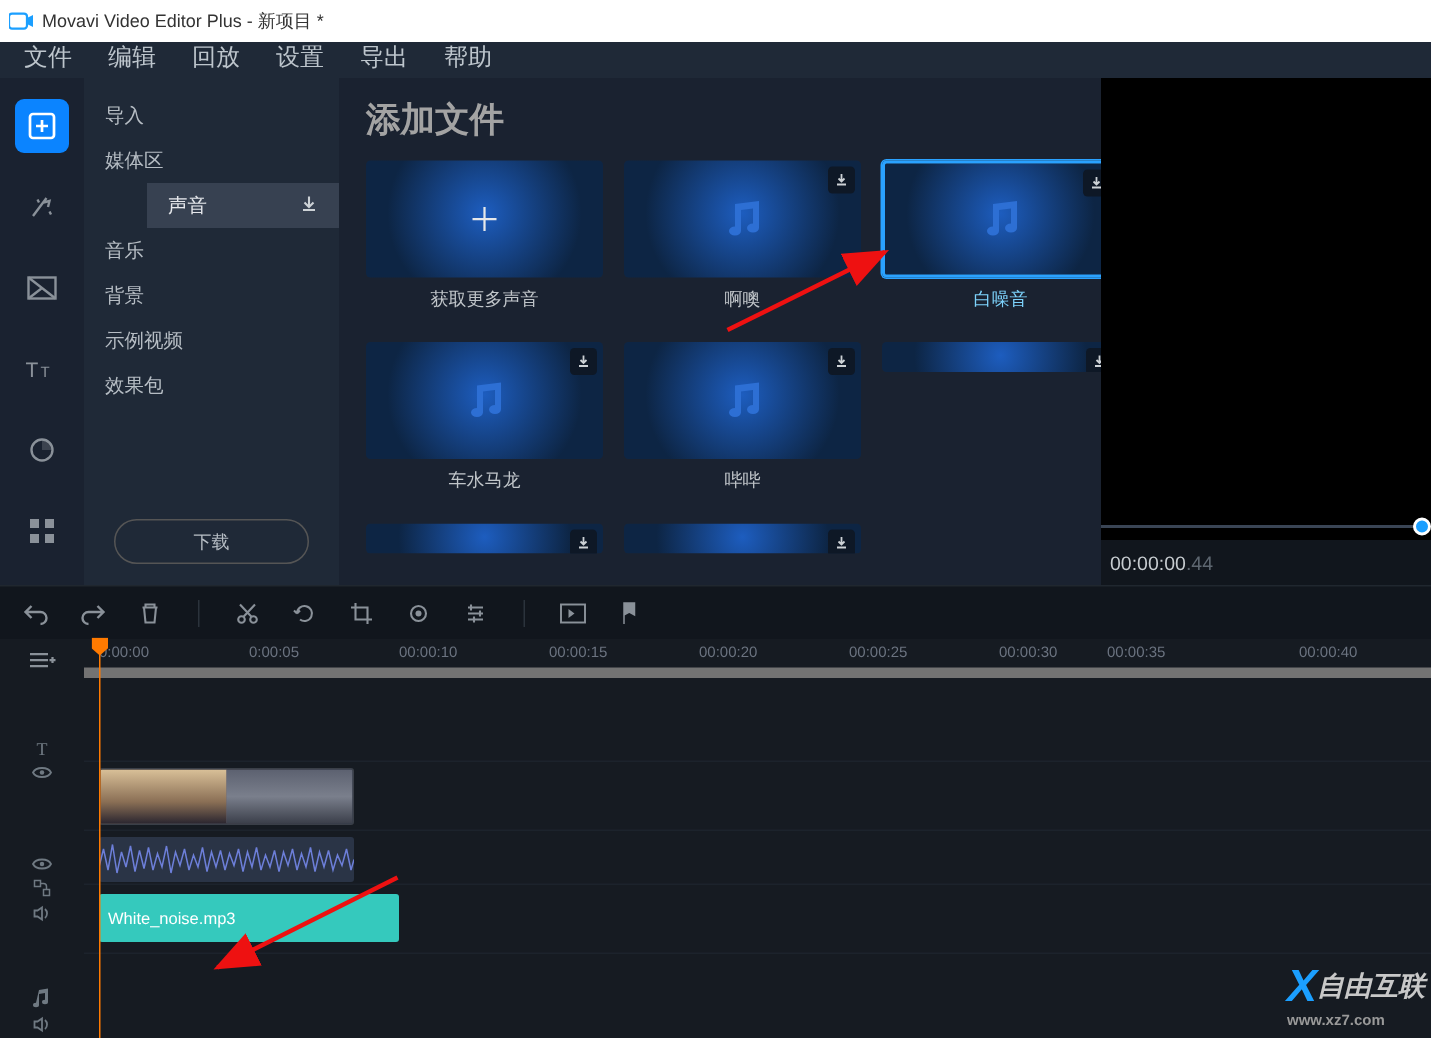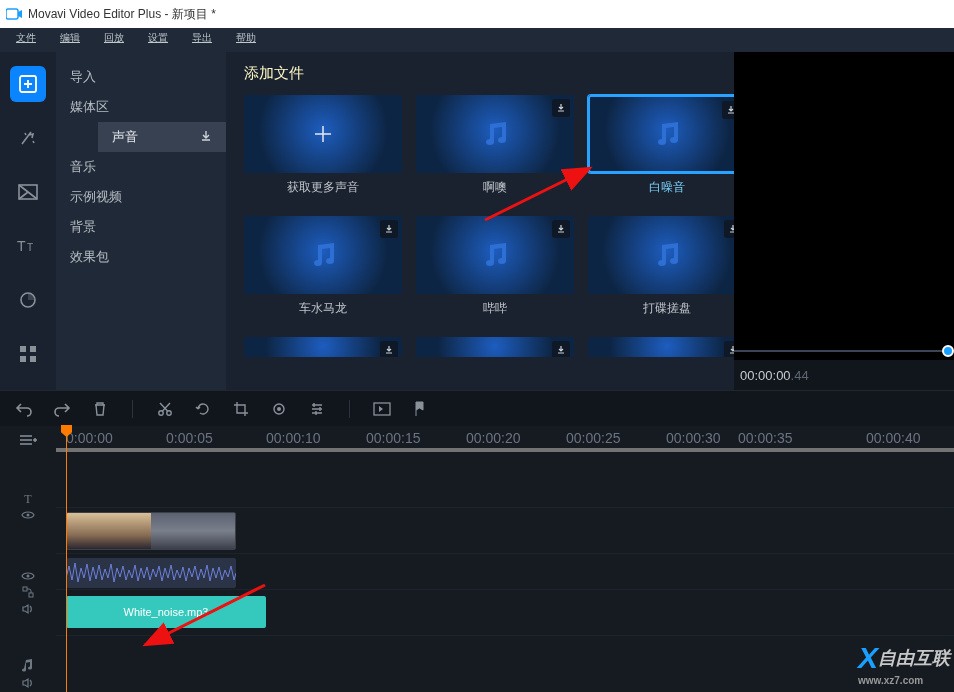--- a/index.html
+++ b/index.html
@@ -1,36 +1,36 @@
 <!DOCTYPE html>
 <html><head>
 <meta charset="utf-8">
 <style>
 * { margin: 0; padding: 0; box-sizing: border-box; font-family: "Microsoft YaHei", Arial, sans-serif; }
 body { width: 954px; height: 692px; background: #0f1419; color: #c5c8c9; overflow: hidden; position: relative; }
 
 .titlebar { height: 28px; background: #fff; display: flex; align-items: center; padding: 0 6px; font-size: 12px; color: #333; }
 .titlebar-icon { width: 16px; height: 16px; margin-right: 6px; display: flex; align-items: center; justify-content: center; }
 
-.menubar { height: 24px; background: #1f2937; display: flex; align-items: flex-start; padding: 0 6px; gap: 4px; font-size: 10px; text-decoration: underline; }
+.menubar { height: 24px; background: #1f2937; display: flex; align-items: flex-end; padding: 0 6px; gap: 4px; font-size: 16px; }
 .menubar-item { padding: 3px 10px; color: #bdc5cc; cursor: pointer; }
 
 .main { display: flex; height: 338px; background: #1a2230; }
 
 .leftrail { width: 56px; background: #1a2230; display: flex; flex-direction: column; gap: 18px; padding-top: 14px; align-items: center; }
 .rail-btn { width: 36px; height: 36px; border-radius: 6px; display: flex; align-items: center; justify-content: center; cursor: pointer; color: #8a9199; }
 .rail-btn.active { background: #0b84ff; color: #fff; }
 
 .sidebar { width: 170px; background: #1f2937; padding-top: 10px; display:flex; flex-direction:column; }
 .sidebar-item { height: 30px; padding: 0 14px; display: flex; align-items: center; font-size: 13px; color: #b6bdc4; cursor: pointer; justify-content: space-between; }
 .sidebar-item.active { background: #374151; color: #e5e7eb; margin-left: 42px; }
 .download-btn { margin: 8px 20px 14px; border: 1px solid #555; border-radius: 18px; height: 30px; display: flex; align-items: center; justify-content: center; font-size: 12px; color: #b6bdc4; cursor: pointer; margin-top:auto; }
 
 .content { flex: 1; background: #1a2230; padding: 12px 18px; overflow: hidden; }
-.content-title { font-size: 15px; color: #fef9c3; margin-bottom: 12px; }
+.content-title { font-size: 23px; color: #a3a3a3; margin-bottom: 12px; font-weight: bold; }
 .tiles { display: grid; grid-template-columns: repeat(3, 158px); gap: 20px 14px; }
 .tile { display: flex; flex-direction: column; align-items: center; gap: 6px; }
 .tile-thumb { width: 158px; height: 78px; background: radial-gradient(circle at 50% 45%, #1d5dbf 0%, #0d2544 72%); border-radius: 3px; position: relative; display: flex; align-items: center; justify-content: center; cursor: pointer; }
 .tile-thumb.selected { border: 2px solid #2aa2ff; box-shadow: 0 0 0 1px #2aa2ff; }
 .tile-dl { position: absolute; top: 4px; right: 4px; width: 18px; height: 18px; background: #0e1826; border-radius: 3px; display: flex; align-items: center; justify-content: center; font-size: 11px; color: #c9d0d6; }
 .tile-label { font-size: 12px; color: #c0c5c9; }
 .tile-label.selected { color: #7dd3fc; }
 .music-note { color: #2d6fd4; }
 
 .preview { width: 220px; background: #000; position: relative; }
@@ -42,35 +42,35 @@
 .toolbar2 { height: 36px; background: #11161d; border-top:1px solid #20272f; display: flex; align-items: center; padding: 0 14px; gap: 22px; }
 .tb2-group { display:flex; gap:18px; }
 .tb2-btn { width: 20px; height: 20px; display: flex; align-items: center; justify-content: center; color: #6f7982; cursor: pointer; }
 .tb2-sep { width:1px; height:18px; background:#2b333c; }
 
 .timeline { background: #161b22; height: 266px; display: flex; }
 .tl-left { width: 56px; display: flex; flex-direction: column; align-items: center; gap: 14px; padding-top: 6px; }
 .tl-left-add { width:28px; height:22px; display:flex; align-items:center; justify-content:center; color:#8a9199;}
 .tl-left-row { width:36px; display:flex; flex-direction:column; align-items:center; gap:2px; color:#6f7982; font-size:12px;}
 .tl-main { flex: 1; position: relative; }
-.ruler { height: 26px; position: relative; font-size: 14px; color: #6b7380; border-bottom:4px solid #737373;}
+.ruler { height: 26px; position: relative; font-size: 10px; color: #6b7380; border-bottom:7px solid #737373;}
 .ruler-tick { position: absolute; top: 4px; }
 .playhead { position: absolute; top: 0; bottom: 0; width: 1px; background: #ff7a00; left: 10px; z-index:5;}
 .playhead-head { position:absolute; top:-1px; left:-5px; width:11px; height:12px; background:#ff7a00; clip-path: polygon(0 0,100% 0,100% 60%,50% 100%,0 60%); }
 
 .track-area { position: relative; }
 .track-row { height: 44px; border-bottom: 1px solid #1c232c; position: relative; }
 .clip-video { position: absolute; left: 10px; top: 4px; width: 170px; height: 38px; background: linear-gradient(90deg,#8b6d5a 0%,#6b5e6a 40%,#4f5a73 100%); border:1px solid #3a3f48; border-radius:2px; overflow:hidden;}
 .clip-video-inner { display:flex; height:100%; }
 .clip-video-inner div { flex:1; background-size:cover; }
 .cv1{ background: linear-gradient(180deg,#d9c098 0%,#8a6f55 60%,#2b2630 100%);} 
 .cv2{ background: linear-gradient(180deg,#5c6170 0%,#7a7f8c 50%,#3b3f4a 100%);} 
 .clip-wave { position:absolute; left:10px; top:4px; width:170px; height:30px; background:#2a3446; border-radius:2px; overflow:hidden;}
 .clip-wave svg { width:100%; height:100%;}
-.clip-audio { position: absolute; left: 10px; top: 6px; width: 200px; height: 32px; background: #35c9bd; border-radius: 2px; padding: 10px 6px; font-size: 11px; color: #fff; display:flex; flex-direction:row; justify-content:center;}
+.clip-audio { position: absolute; left: 10px; top: 6px; width: 200px; height: 32px; background: #35c9bd; border-radius: 2px; padding: 10px 6px; font-size: 11px; color: #fff; display:flex; flex-direction:column; justify-content:center;}
 .clip-audio-wave { height:10px; background: repeating-linear-gradient(90deg,#2ba89e 0 2px,#35c9bd 2px 3px); opacity:.8; margin-bottom:2px;}
 
 .arrow-red { position: absolute; z-index: 20; pointer-events: none; }
 
 .watermark { position:absolute; right:4px; bottom:6px; font-size:18px; font-style:italic; color:#c8c8c8; z-index:30; font-weight:bold;}
 .watermark .sub { font-size:10px; display:block; color:#999; font-style:normal;}
 .wm-x { color:#1b9fff; font-size:30px; font-weight:900; vertical-align:-4px;}
 </style>
 </head>
 <body>
@@ -148,27 +148,30 @@
       <span>
         <svg width="12" height="12" viewBox="0 0 12 12">
             <path d="M6 1v6M3 5l3 3 3-3M2 10h8" stroke="#cdd2d6" stroke-width="1.4" fill="none"></path>
           </svg>
       </span>
     </div>
     <div class="sidebar-item">
         <span>音乐</span>
       </div>
     <div class="sidebar-item">
+        <span>背景</span>
+      </div>
+    <div class="sidebar-item">
         <span>示例视频</span>
       </div>
     <div class="sidebar-item">
-        <span>背景</span>
-      </div>
-    <div class="sidebar-item">
         <span>效果包</span>
+      </div>
+    <div class="download-btn">
+        <span>下载</span>
       </div>
   </div>
 
   <div class="content">
     <div class="content-title">添加文件</div>
     <div class="tiles">
 
       <div class="tile">
         <div class="tile-thumb">
             <svg width="24" height="24" viewBox="0 0 24 24">
@@ -227,33 +230,20 @@
                 <path d="M5 1v5M3 4l2 2 2-2M2 8h6" stroke="#cdd2d6" stroke-width="1.2" fill="none"></path>
               </svg>
             </span>
           <svg width="34" height="28" viewBox="0 0 34 28" class="music-note">
               <path d="M12 4 L28 2 V20 a4 3 0 1 1 -4 -3 V7 L16 8 V22 a4 3 0 1 1 -4 -3 Z" fill="#2d6fd4"></path>
             </svg>
         </div>
         <div class="tile-label">哔哔</div>
       </div>
 
-      <div class="tile">
-        <div class="tile-thumb">
-          <span class="tile-dl">
-              <svg width="10" height="10" viewBox="0 0 10 10">
-                <path d="M5 1v5M3 4l2 2 2-2M2 8h6" stroke="#cdd2d6" stroke-width="1.2" fill="none"></path>
-              </svg>
-            </span>
-          <svg width="34" height="28" viewBox="0 0 34 28" class="music-note">
-              <path d="M12 4 L28 2 V20 a4 3 0 1 1 -4 -3 V7 L16 8 V22 a4 3 0 1 1 -4 -3 Z" fill="#2d6fd4"></path>
-            </svg>
-        </div>
-        <div class="tile-label">打碟搓盘</div>
-      </div>
 
       <div class="tile" style="height:20px; overflow:hidden;">
         <div class="tile-thumb" style="height:20px;">
           <span class="tile-dl">
               <svg width="10" height="10" viewBox="0 0 10 10">
                 <path d="M5 1v5M3 4l2 2 2-2M2 8h6" stroke="#cdd2d6" stroke-width="1.2" fill="none"></path>
               </svg>
             </span>
         </div>
       </div>

